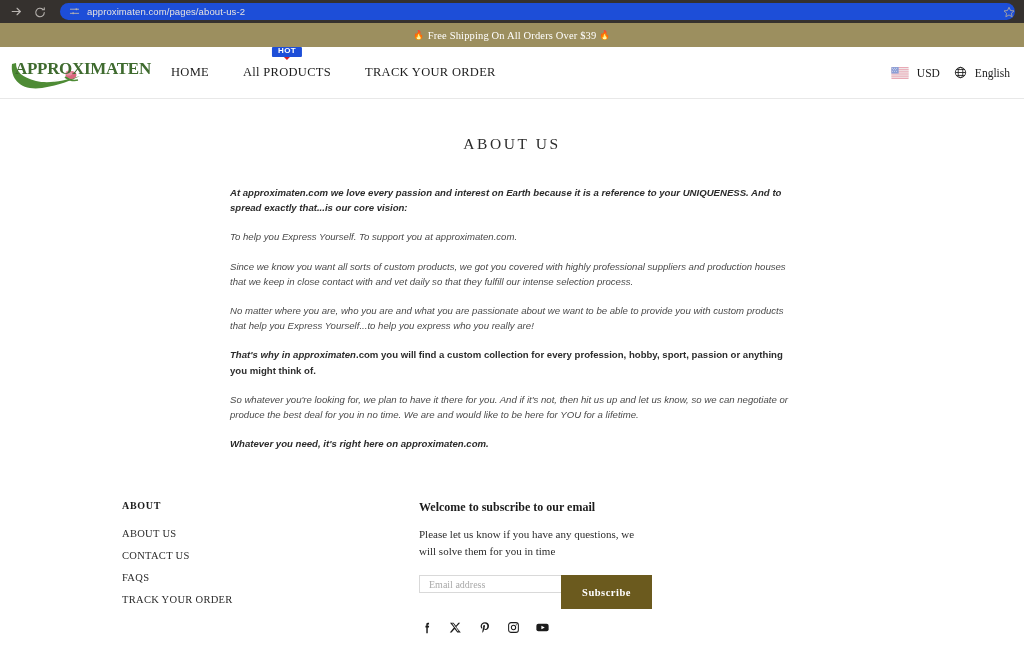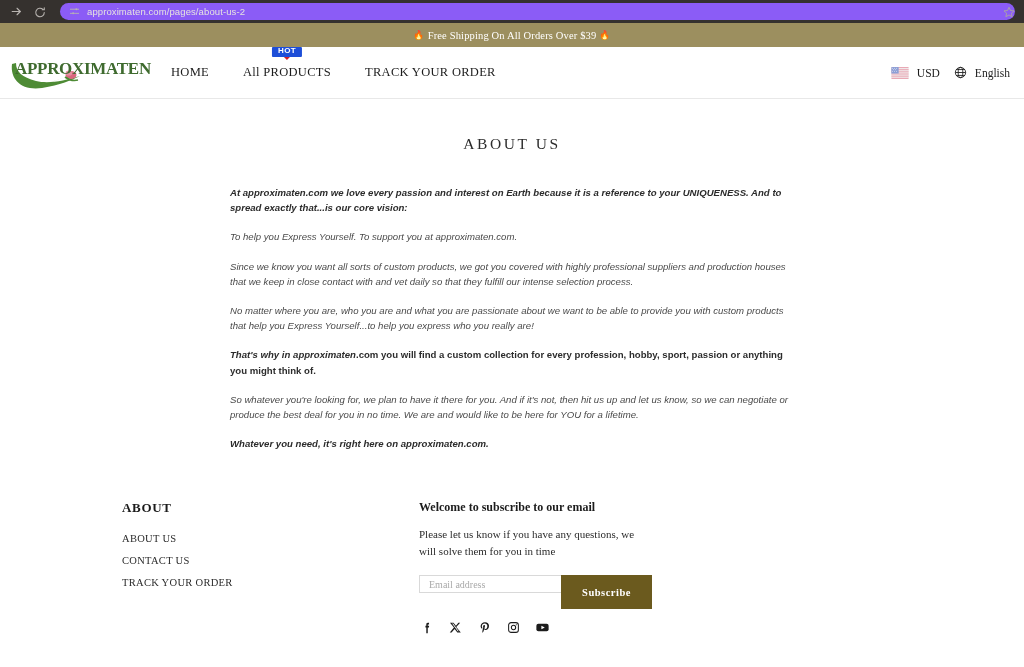--- a/index.html
+++ b/index.html
@@ -25,21 +25,21 @@
   .chrome-icon {
     width: 16px; height: 16px;
     display: flex; align-items: center; justify-content: center;
     color: #b8b4b0;
     flex: 0 0 auto;
   }
   .chrome-icon svg { display: block; }
   .url-pill {
     flex: 1 1 auto;
     height: 17px;
-    background: #8b5cf6;
+    background: #1d4ed8;
     border-radius: 9px;
     display: flex;
     align-items: center;
     gap: 7px;
     padding: 0 9px;
     margin-left: 4px;
     max-width: 955px;
   }
   .url-text {
     font-family: "Liberation Sans", sans-serif;
@@ -227,21 +227,21 @@
     padding: 0 56px 0 122px;
     align-items: flex-start;
   }
   .footer-col { flex: 0 0 auto; }
   .footer-col.about { width: 297px; }
   .footer-col.policy { width: 316px; }
   .footer-col.news { width: 233px; }
 
   .footer-heading {
     font-family: "Liberation Serif", serif;
-    font-size: 13px;
+    font-size: 10px;
     font-weight: bold;
     letter-spacing: 0.7px;
     color: #1c1c1c;
     margin-bottom: 17px;
   }
   .footer-link {
     display: block;
     font-family: "Liberation Serif", serif;
     font-size: 10.5px;
     letter-spacing: 0.3px;
@@ -435,20 +435,21 @@
   </div>
 </main>
 
 <footer class="site-footer">
   <div class="footer-inner">
 
     <div class="footer-col about">
       <div class="footer-heading">ABOUT</div>
       <a class="footer-link">ABOUT US</a>
       <a class="footer-link">CONTACT US</a>
+      <a class="footer-link">FAQS</a>
       <a class="footer-link">TRACK YOUR ORDER</a>
     </div>
 
 
     <div class="footer-col news">
       <div class="news-title">Welcome to subscribe to our email</div>
       <div class="news-body">Please let us know if you have any questions, we will solve them for you in time</div>
       <div class="subscribe-row">
         <input class="email-input" type="text" placeholder="Email address" style="">
         <button class="subscribe-btn">Subscribe</button>

